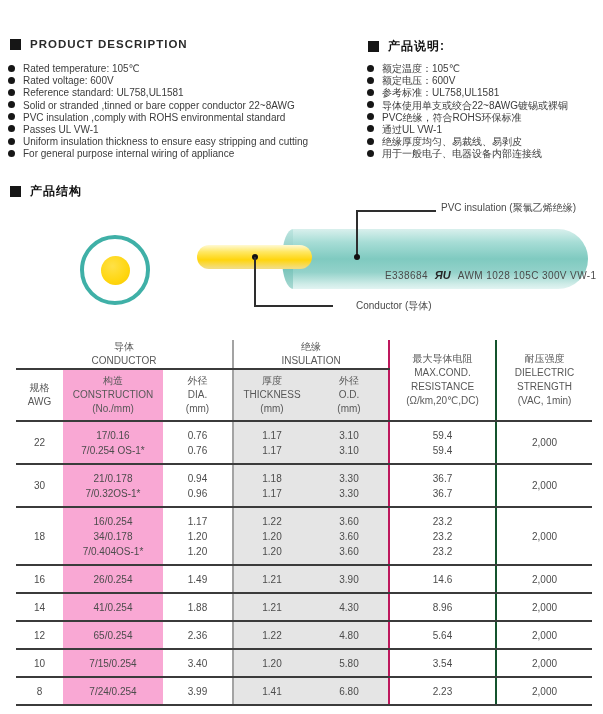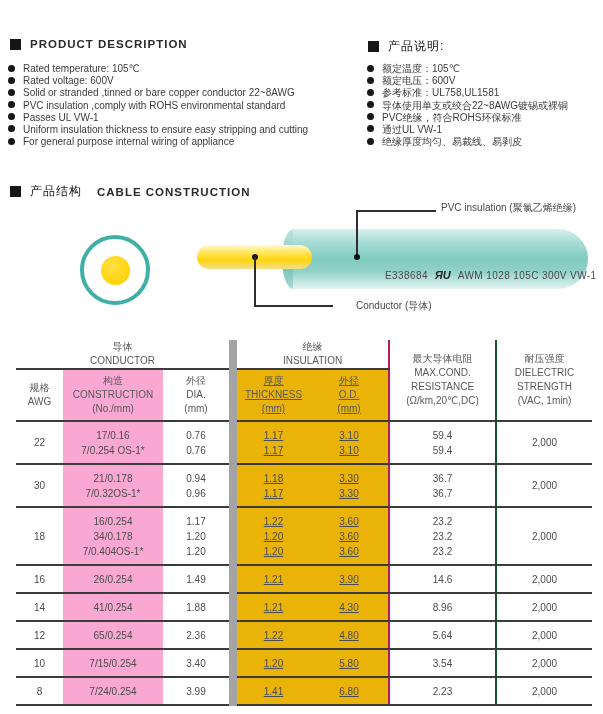--- a/index.html
+++ b/index.html
@@ -5,21 +5,21 @@
   * { margin:0; padding:0; box-sizing:border-box; }
   html,body { background:#ffffff; }
   body { width:603px; height:714px; overflow:hidden;
          font-family:"Liberation Sans","DejaVu Sans",sans-serif; color:#3f3f3f; }
   #page { position:relative; width:531px; height:714px; background:#fff; }
 
   
   .sec-header { position:absolute; display:flex; align-items:center; gap:9px; }
   .sq { width:11px; height:11px; background:#161616; flex:0 0 auto; }
   .sec-title { font-size:11.5px; font-weight:bold; color:#2a2a2a; letter-spacing:1px; }
-  .sec-title-cn { font-size:12px; font-weight:normal; color:#111; letter-spacing:1px; }
+  .sec-title-cn { font-size:12px; font-weight:bold; color:#111; letter-spacing:1px; }
 
   
   .desc-list { position:absolute; }
   .desc-item { display:flex; align-items:flex-start; height:12.2px; font-size:10px;
                line-height:11px; color:#3c3c3c; white-space:nowrap; }
   .bullet { width:7px; height:7px; border-radius:50%; background:#161616;
             margin:1.5px 8px 0 0; flex:0 0 auto; }
 
   
   #diagram { position:absolute; left:0; top:195px; width:603px; height:135px; }
@@ -50,25 +50,25 @@
   #spec-table { position:absolute; left:16px; top:340px; width:576px;
                 border-collapse:collapse; table-layout:fixed; }
   #spec-table th, #spec-table td { font-weight:normal; text-align:center;
                 vertical-align:middle; color:#4c4c4c; }
   #spec-table th { font-size:10px; line-height:14px; color:#585858; }
   #spec-table td { font-size:10px; line-height:15px; padding:5.5px 0;
                    white-space:pre-line; }
   .group-th { height:29px; border-bottom:2.5px solid #3b3b3b; }
   .sub-th { height:52px; border-bottom:2.5px solid #3b3b3b; line-height:15px; }
   .rowspan-th { border-bottom:2.5px solid #3b3b3b; line-height:13.5px; }
-  .v1 { border-right:8px solid #a3a3a3; }   
+  .v1 { border-right:2px solid #a3a3a3; }   
   .v2 { border-right:2px solid #be185d; }   
   .v3 { border-right:2px solid #14532d; }   
   .bg-yellow { background:#f9a8d4; }
-  .bg-blue { background:#eab308;text-decoration:underline; }
+  .bg-blue { background:#e5e5e5; }
   #spec-table tbody tr td { border-bottom:2px solid #3b3b3b; }
 </style>
 </head>
 <body>
 
 <div id="page">
 
   <div class="sec-header" style="left:10px; top:38px;">
     <span class="sq"></span>
     <span class="sec-title">PRODUCT DESCRIPTION</span>
@@ -77,20 +77,24 @@
       <div class="desc-item">
         <span class="bullet"></span>
         <span>Rated temperature: 105℃</span>
       </div>
       <div class="desc-item">
         <span class="bullet"></span>
         <span>Rated voltage: 600V</span>
       </div>
       <div class="desc-item">
         <span class="bullet"></span>
+        <span>Reference standard: UL758,UL1581</span>
+      </div>
+      <div class="desc-item">
+        <span class="bullet"></span>
         <span>Solid or stranded ,tinned or bare copper conductor 22~8AWG</span>
       </div>
       <div class="desc-item">
         <span class="bullet"></span>
         <span>PVC insulation ,comply with ROHS environmental standard</span>
       </div>
       <div class="desc-item">
         <span class="bullet"></span>
         <span>Passes UL VW-1</span>
       </div>
@@ -130,26 +134,29 @@
         <span>PVC绝缘，符合ROHS环保标准</span>
       </div>
       <div class="desc-item">
         <span class="bullet"></span>
         <span>通过UL VW-1</span>
       </div>
       <div class="desc-item">
         <span class="bullet"></span>
         <span>绝缘厚度均匀、易裁线、易剥皮</span>
       </div>
+      <div class="desc-item">
+        <span class="bullet"></span>
+        <span>用于一般电子、电器设备内部连接线</span>
+      </div>
     </div>
 
   <div class="sec-header" style="left:10px; top:183px;">
     <span class="sq"></span>
     <span class="sec-title-cn">产品结构</span>
-    <span class="sec-title" style="margin-left:6px;">CABLE CONSTRUCTION</span>
   </div>
 
   <div id="diagram">
     <div class="xsec-outer" style="top:40px;">
       <div class="xsec-core"></div>
     </div>
 
     <div class="cable-endcap"></div>
     <div class="cable-body"></div>
     <div class="conductor"></div>

